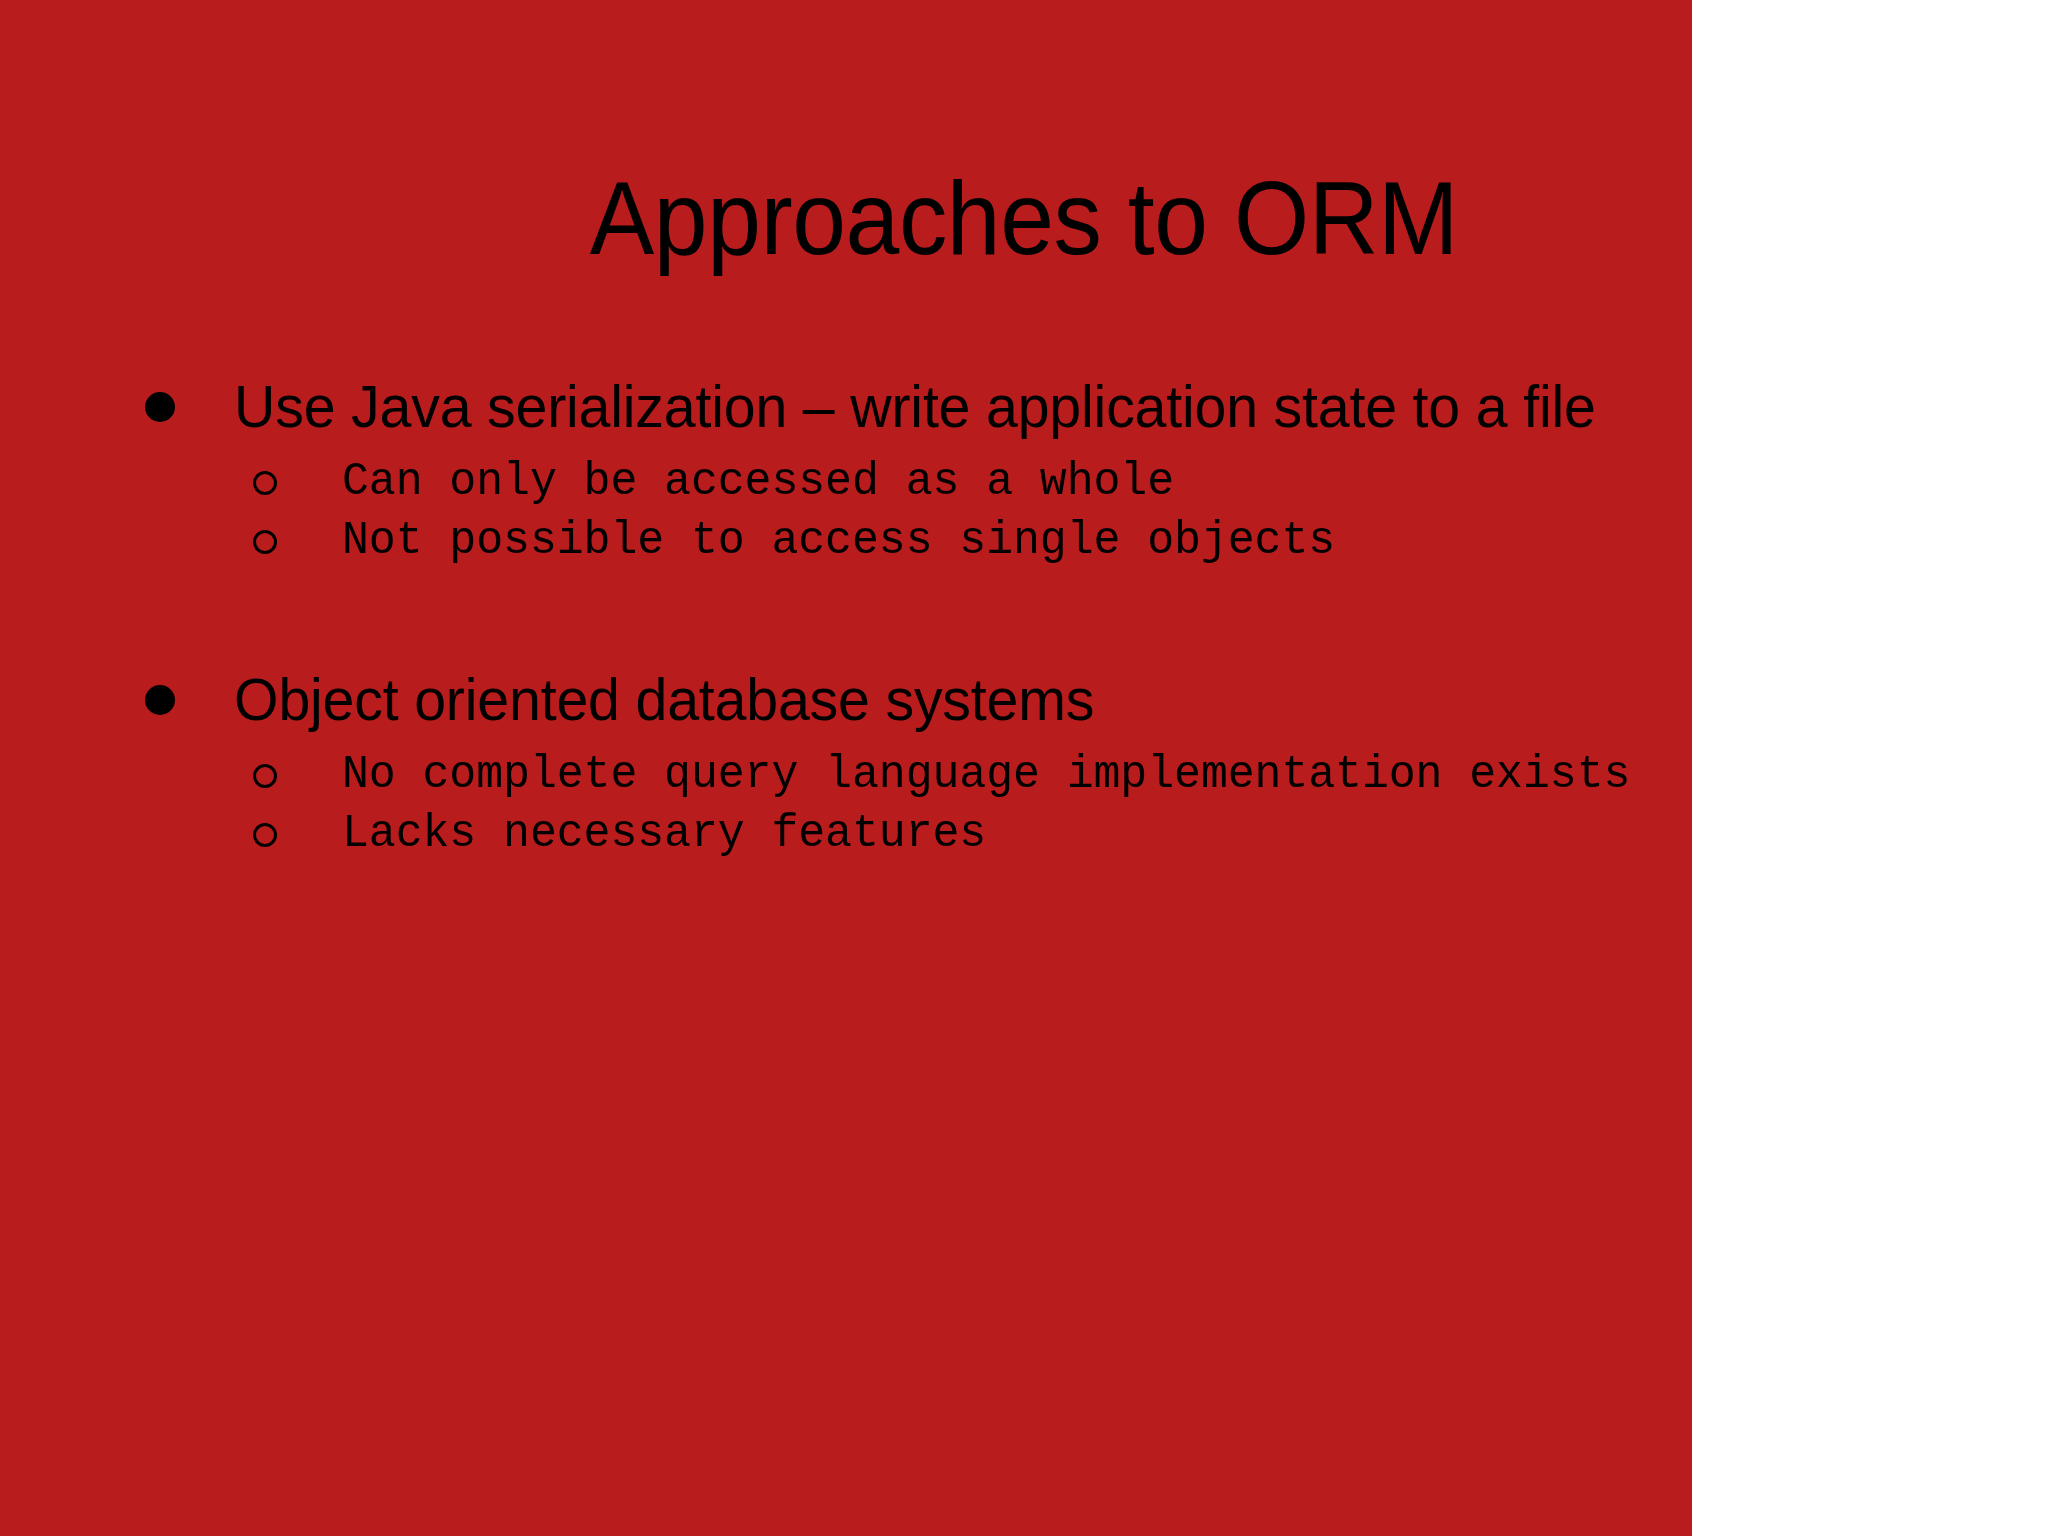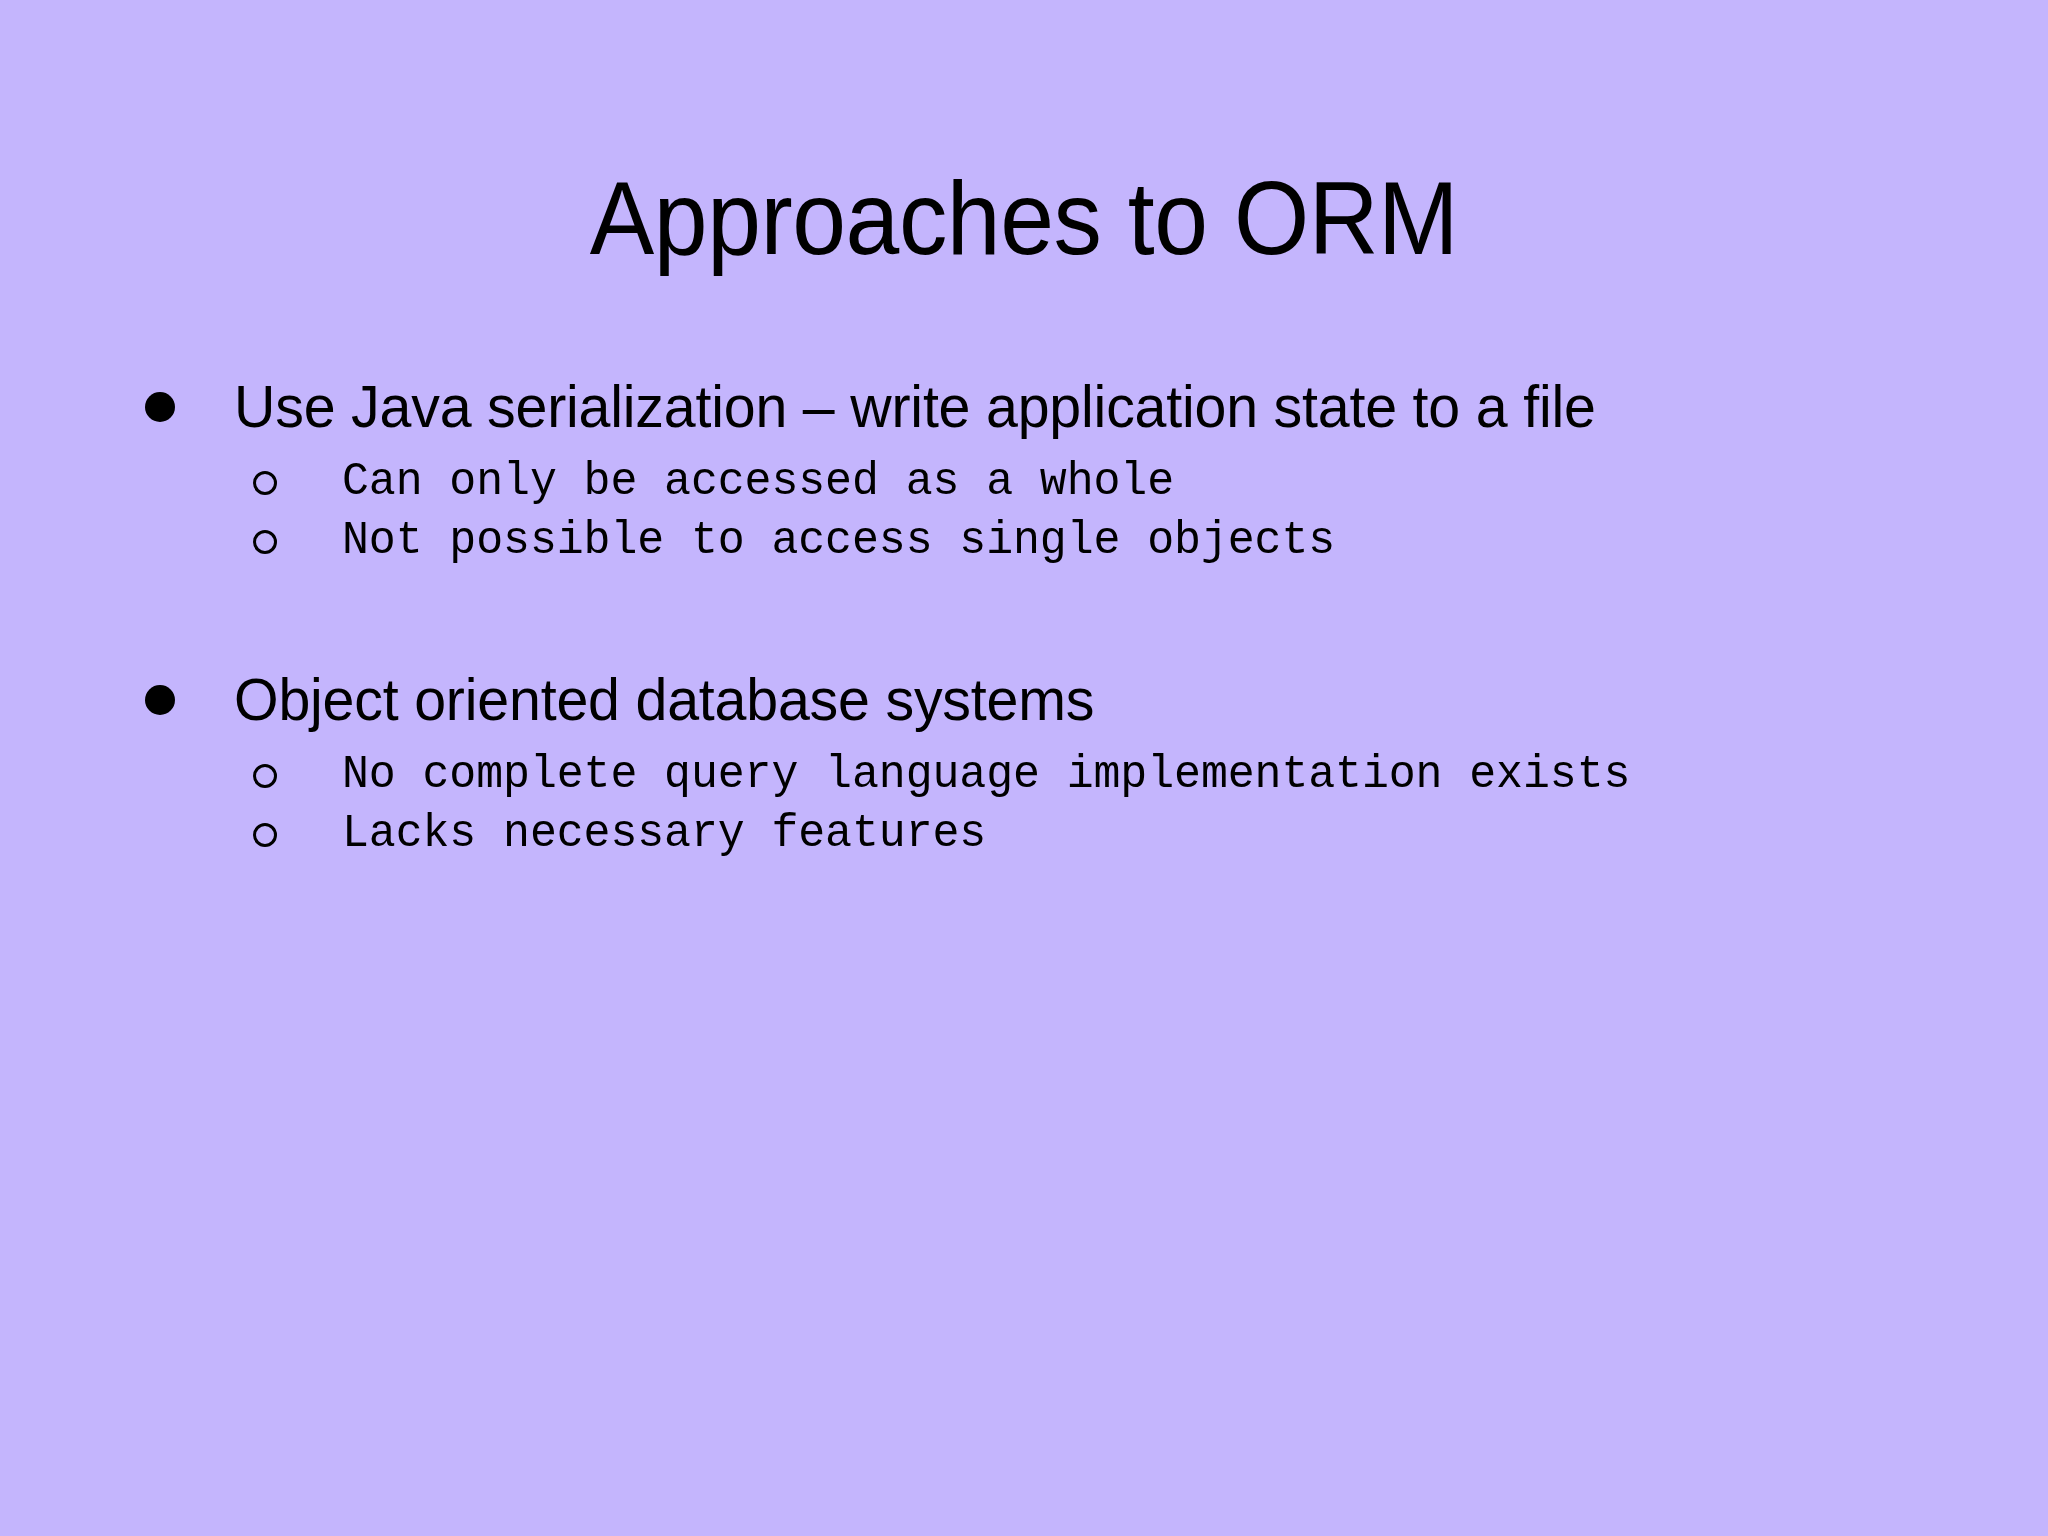--- a/index.html
+++ b/index.html
@@ -12,23 +12,23 @@
     width: 2048px;
     height: 1536px;
     overflow: hidden;
     font-family: "Liberation Sans", "DejaVu Sans", sans-serif;
     color: #000000;
     -webkit-font-smoothing: antialiased;
   }
 
   .slide {
     position: relative;
-    width: 2048px;
+    width: 1692px;
     height: 1536px;
-    background: #c4b5fd;
+    background: #b91c1c;
     box-sizing: border-box;
   }
 
   
   .slide-title {
     position: absolute;
     left: 0;
     top: 96px;
     width: 2048px;
     text-align: center;

